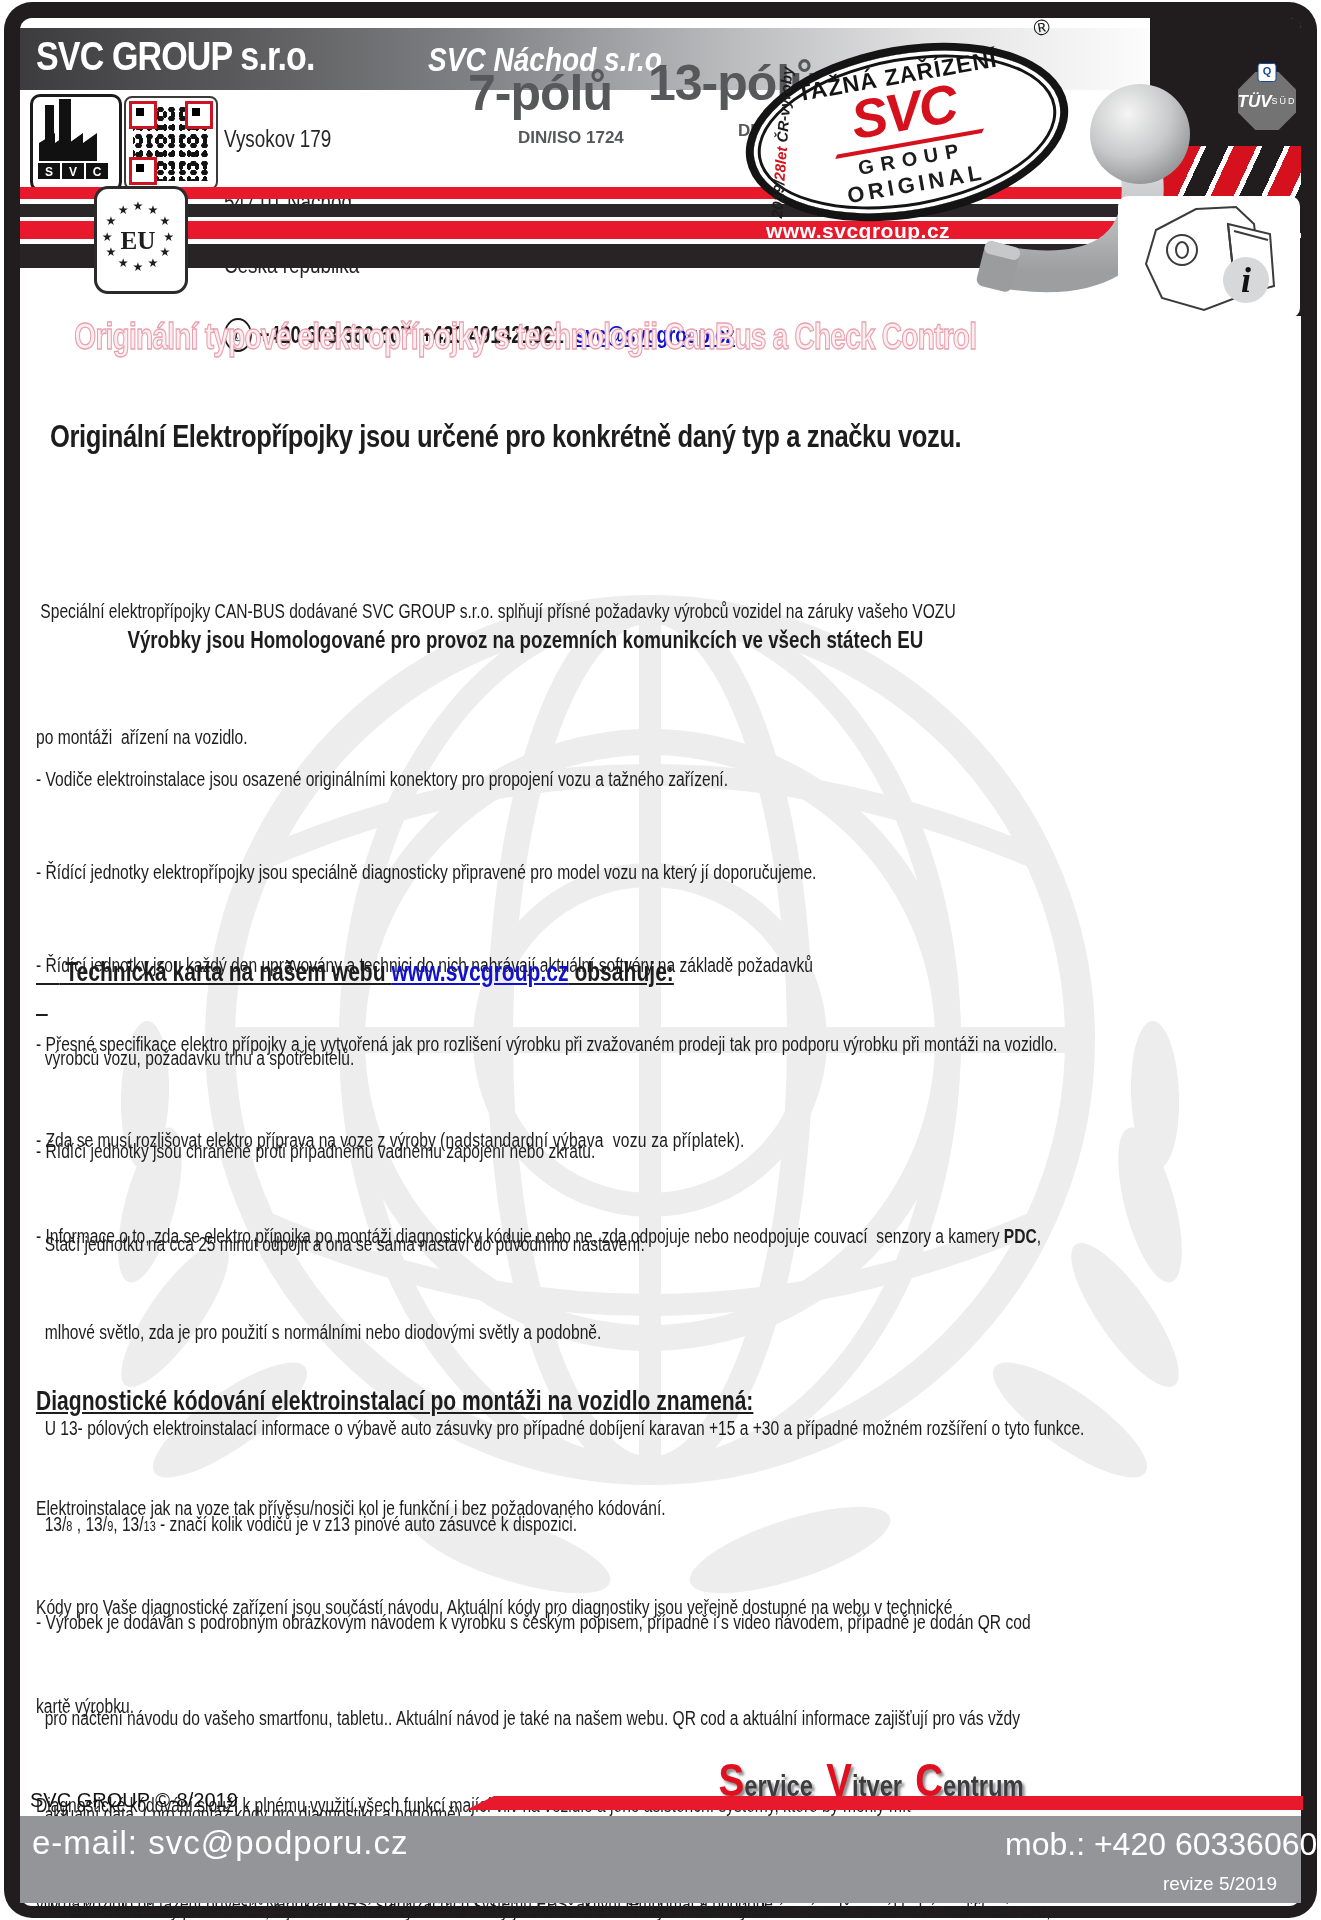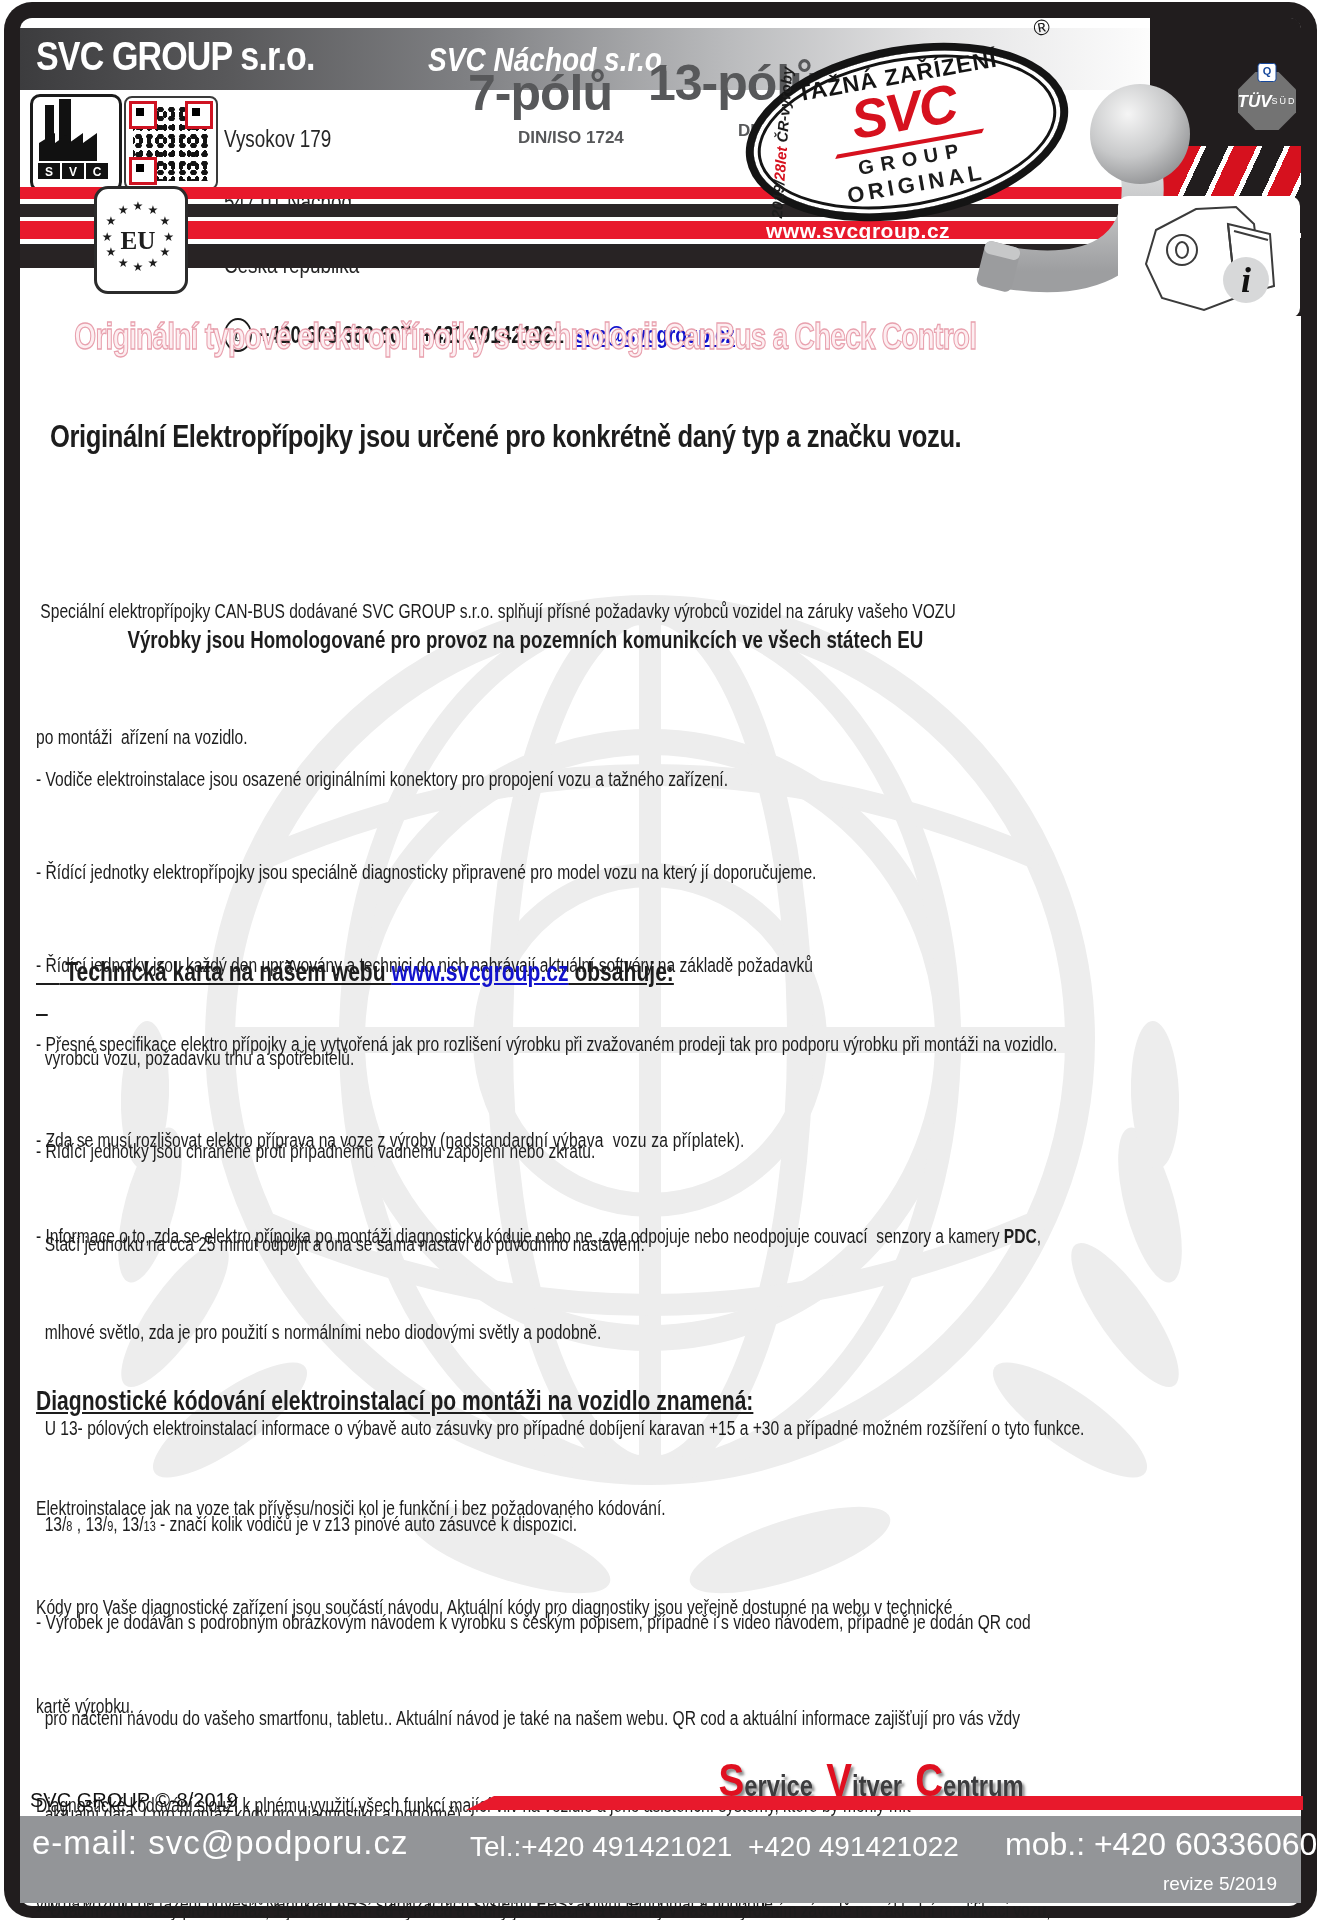--- a/index.html
+++ b/index.html
@@ -309,17 +309,16 @@
 
   <div class="abs svcc">
     <span class="cl">S</span><span class="ct">ervice</span><span class="cl">V</span><span class="ct">itver</span><span class="cl">C</span><span class="ct">entrum</span>
   </div>
 
   <div class="abs copy">SVC GROUP ©-8/2019</div>
   <div class="abs swoosh"></div>
 
   <div class="abs fbar">
     <div class="femail">e-mail: svc@podporu.cz</div>
-    <div class="ftel">Tel.:+420 491421021  +420 491421022</div>
     <div class="fmob">mob.: +420 603360607</div>
     <div class="frev">revize 5/2019</div>
   </div>
 </div>
 
 </body></html>

